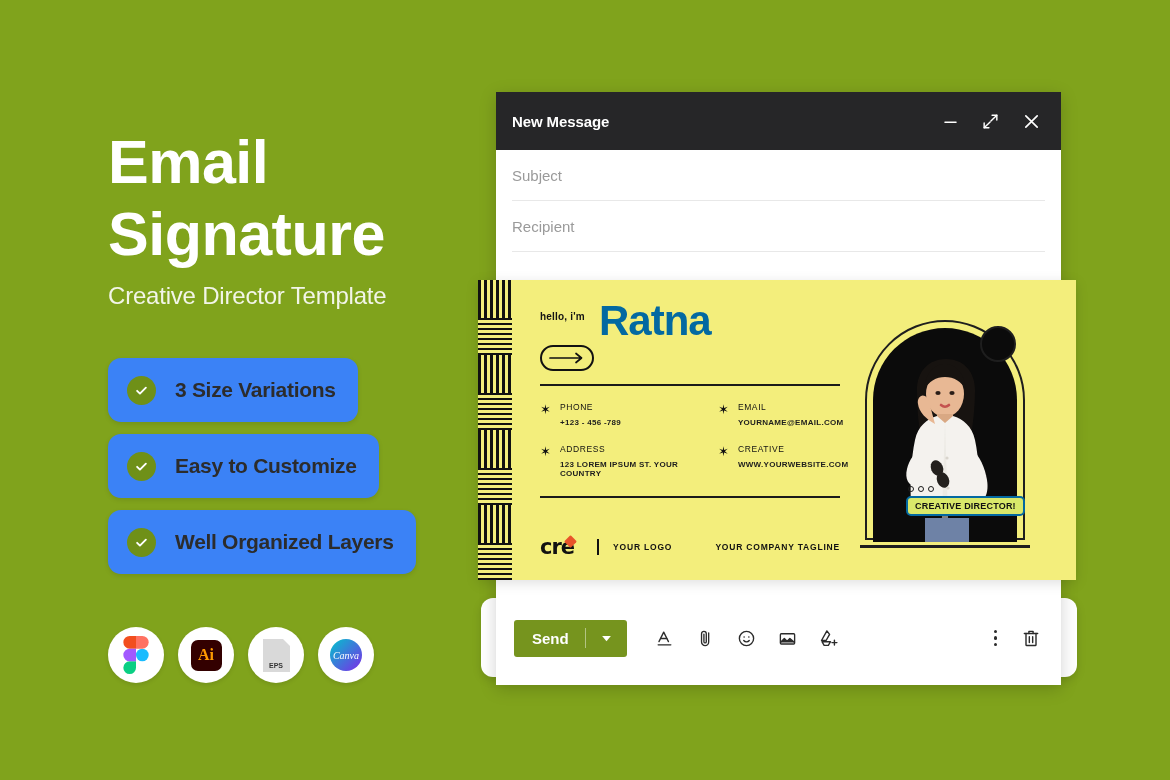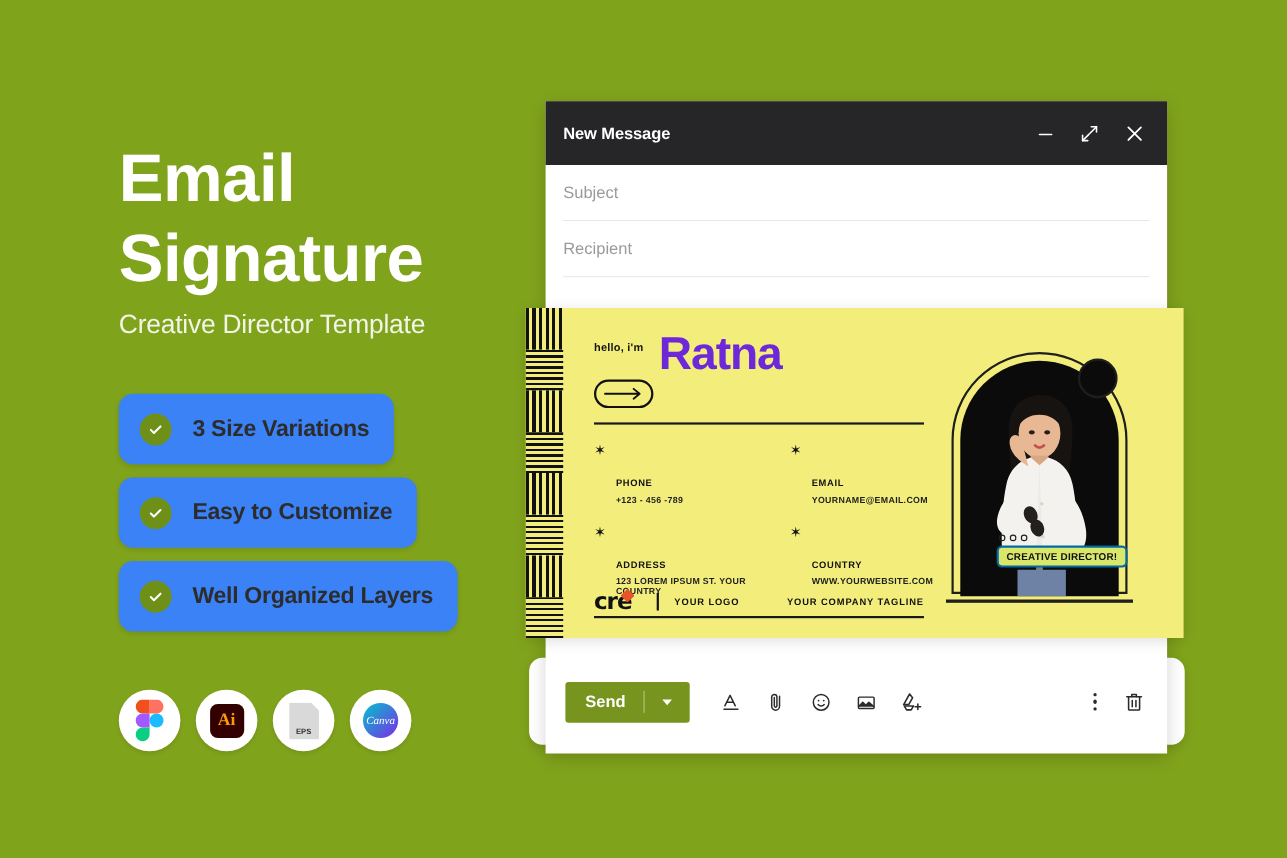--- a/index.html
+++ b/index.html
@@ -173,21 +173,21 @@
     position: relative;
     padding: 22px 0 0 28px;
   }
   .name-row { display: flex; align-items: center; gap: 14px; }
   .hello-txt {
     font-size: 10px; font-weight: bold; color: #141414;
     letter-spacing: 0.2px;
     padding-bottom: 9px;
   }
   .first-name {
-    font-size: 42px; font-weight: bold; color: #6d28d9;
+    font-size: 42px; font-weight: bold; color: #0369a1;
     line-height: 0.92; letter-spacing: -1px;
   }
   .name-row2 { display: flex; align-items: center; gap: 12px; margin-top: 4px; }
   .arrow-pill {
     width: 54px; height: 26px;
     border: 2px solid #111;
     border-radius: 14px;
     display: flex; align-items: center; justify-content: center;
     flex: 0 0 auto;
   }
@@ -203,22 +203,22 @@
 
   .contact-grid {
     display: grid;
     grid-template-columns: 178px 178px;
     row-gap: 17px;
     margin-top: 16px;
   }
   .contact-item { display: flex; gap: 9px; }
   .ast { font-size: 13px; line-height: 1; color: #111; padding-top: 1px; }
   .c-label {
-    font-size: 8.5px; font-weight: bold; color: #111;
-    letter-spacing: 0.6px; margin-bottom: 6px; margin-top: 32px;
+    font-size: 8.5px; font-weight: normal; color: #111;
+    letter-spacing: 0.6px; margin-bottom: 6px;
   }
   .c-value {
     font-size: 8px; font-weight: bold; color: #1d1d1d;
     letter-spacing: 0.3px;
   }
 
   .sig-footer {
     position: absolute; left: 28px; bottom: 21px;
     width: 300px;
     display: flex; align-items: center;
@@ -473,21 +473,21 @@
       <div class="contact-item">
         <span class="ast">✶</span>
         <span>
           <div class="c-label">ADDRESS</div>
           <div class="c-value">123 LOREM IPSUM ST. YOUR COUNTRY</div>
         </span>
       </div>
       <div class="contact-item">
         <span class="ast">✶</span>
         <span>
-          <div class="c-label">COUNTRY</div>
+          <div class="c-label">CREATIVE</div>
           <div class="c-value">WWW.YOURWEBSITE.COM</div>
         </span>
       </div>
     </div>
 
     <div class="sig-rule bottom" style="margin-top:18px;"></div>
 
     <div class="sig-footer">
       <span class="logo-cre">cre</span>
       <span class="logo-diamond" style="position:relative;right:auto;top:auto;margin-left:-8px;margin-bottom:12px;"></span>

